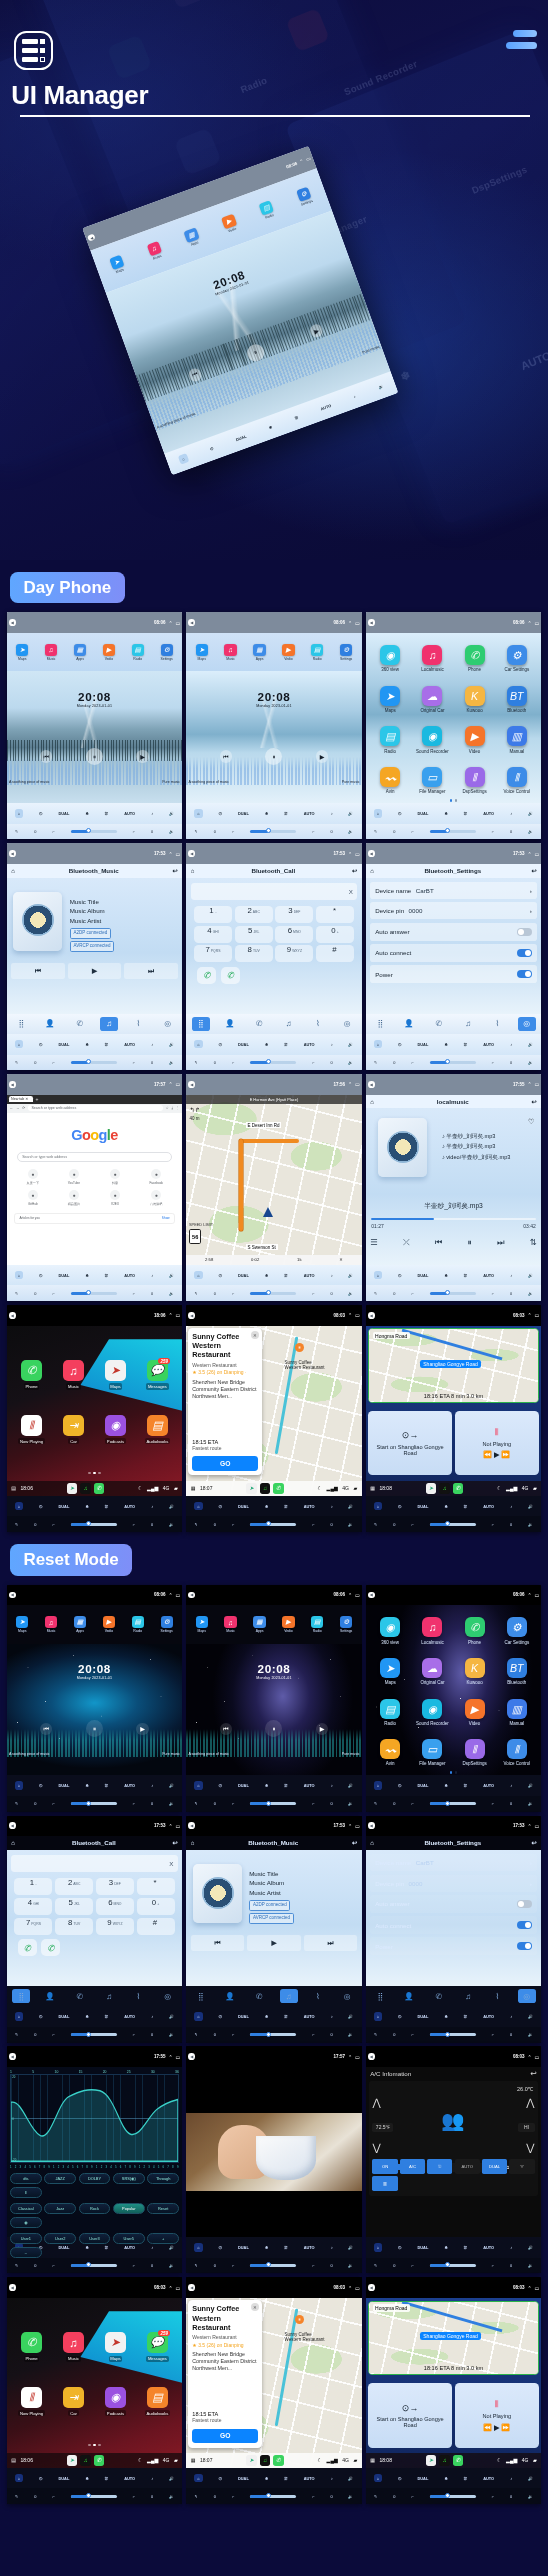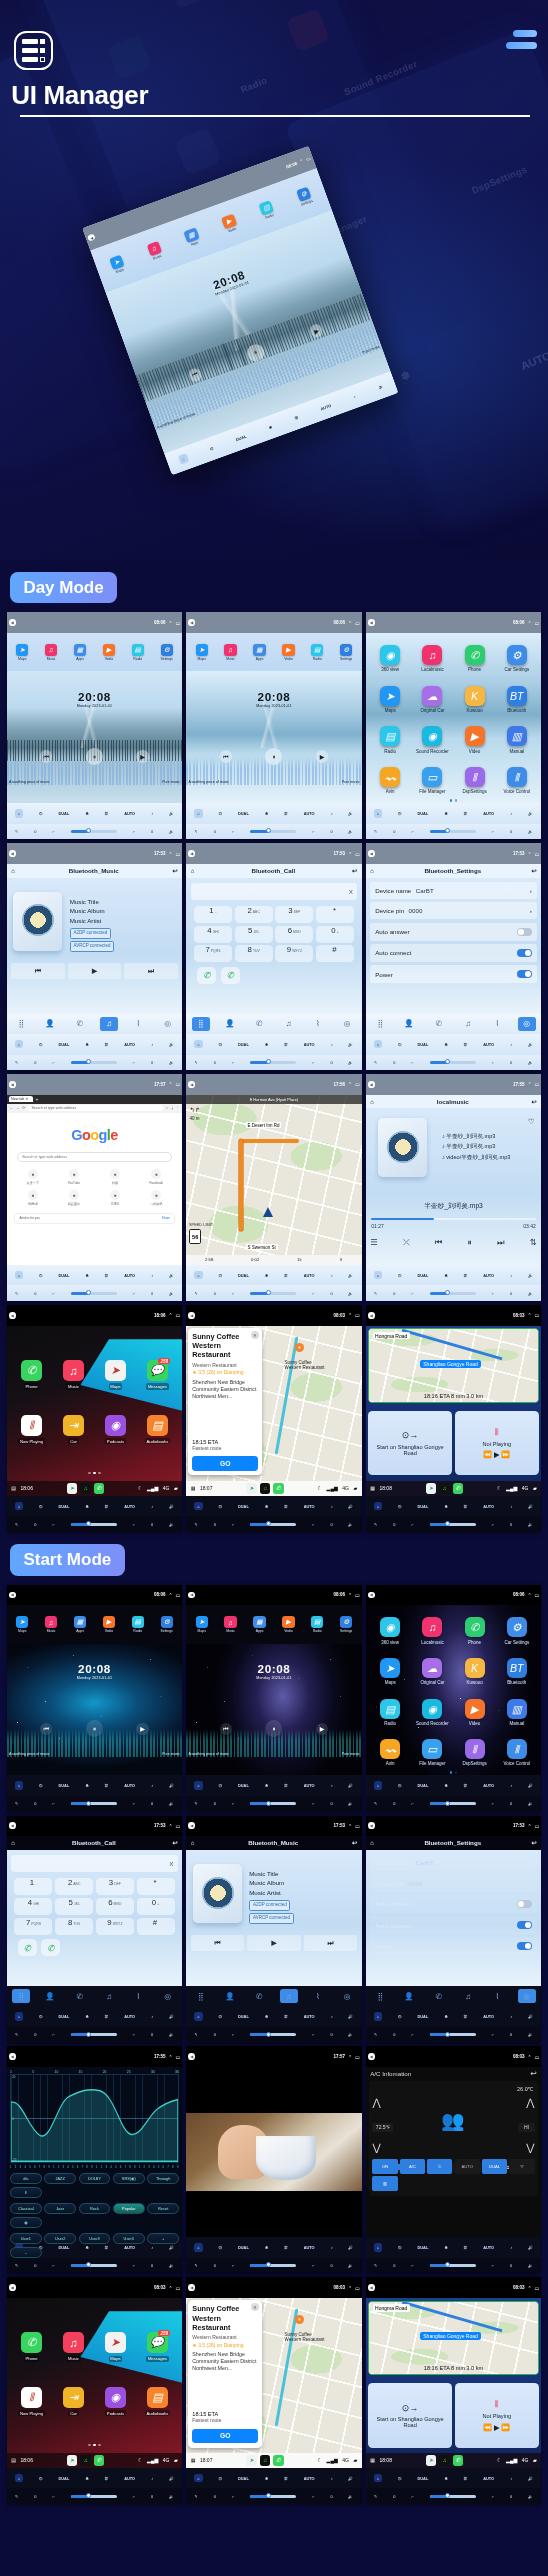--- a/index.html
+++ b/index.html
@@ -492,21 +492,21 @@
           <span>AUTO</span>
           <span>♪</span>
           <span>🔊</span>
         </div>
       </div>
     </div>
   </div>
 </div>
 
 
-<div class="mode-label">Day Mode</div>
+<div class="mode-label">Day Phone</div>
 
 <div class="grid" id="day-row1">
     <div class="shot">
       <div class="scr " style="display:flex;flex-direction:column">
     <div class="scr-status">
     <span class="back">◀</span>
           <span class="sp"></span>
     <span class="t">08:06</span>
     <span class="ic">⌃</span>
     <span class="ic">▭</span>
@@ -1452,21 +1452,21 @@
           </span>
     <span>⌐</span>
     <span>0</span>
     <span>🔉</span>
         </div>
       </div>
     </div>
   </div>
 
 
-<div class="mode-label">Start Mode</div>
+<div class="mode-label">Reset Mode</div>
 
 <div class="grid" id="night-row1">
     <div class="shot">
       <div class="scr dark" style="display:flex;flex-direction:column">
     <div class="scr-status">
     <span class="back">◀</span>
           <span class="sp"></span>
     <span class="t">08:06</span>
     <span class="ic">⌃</span>
     <span class="ic">▭</span>

